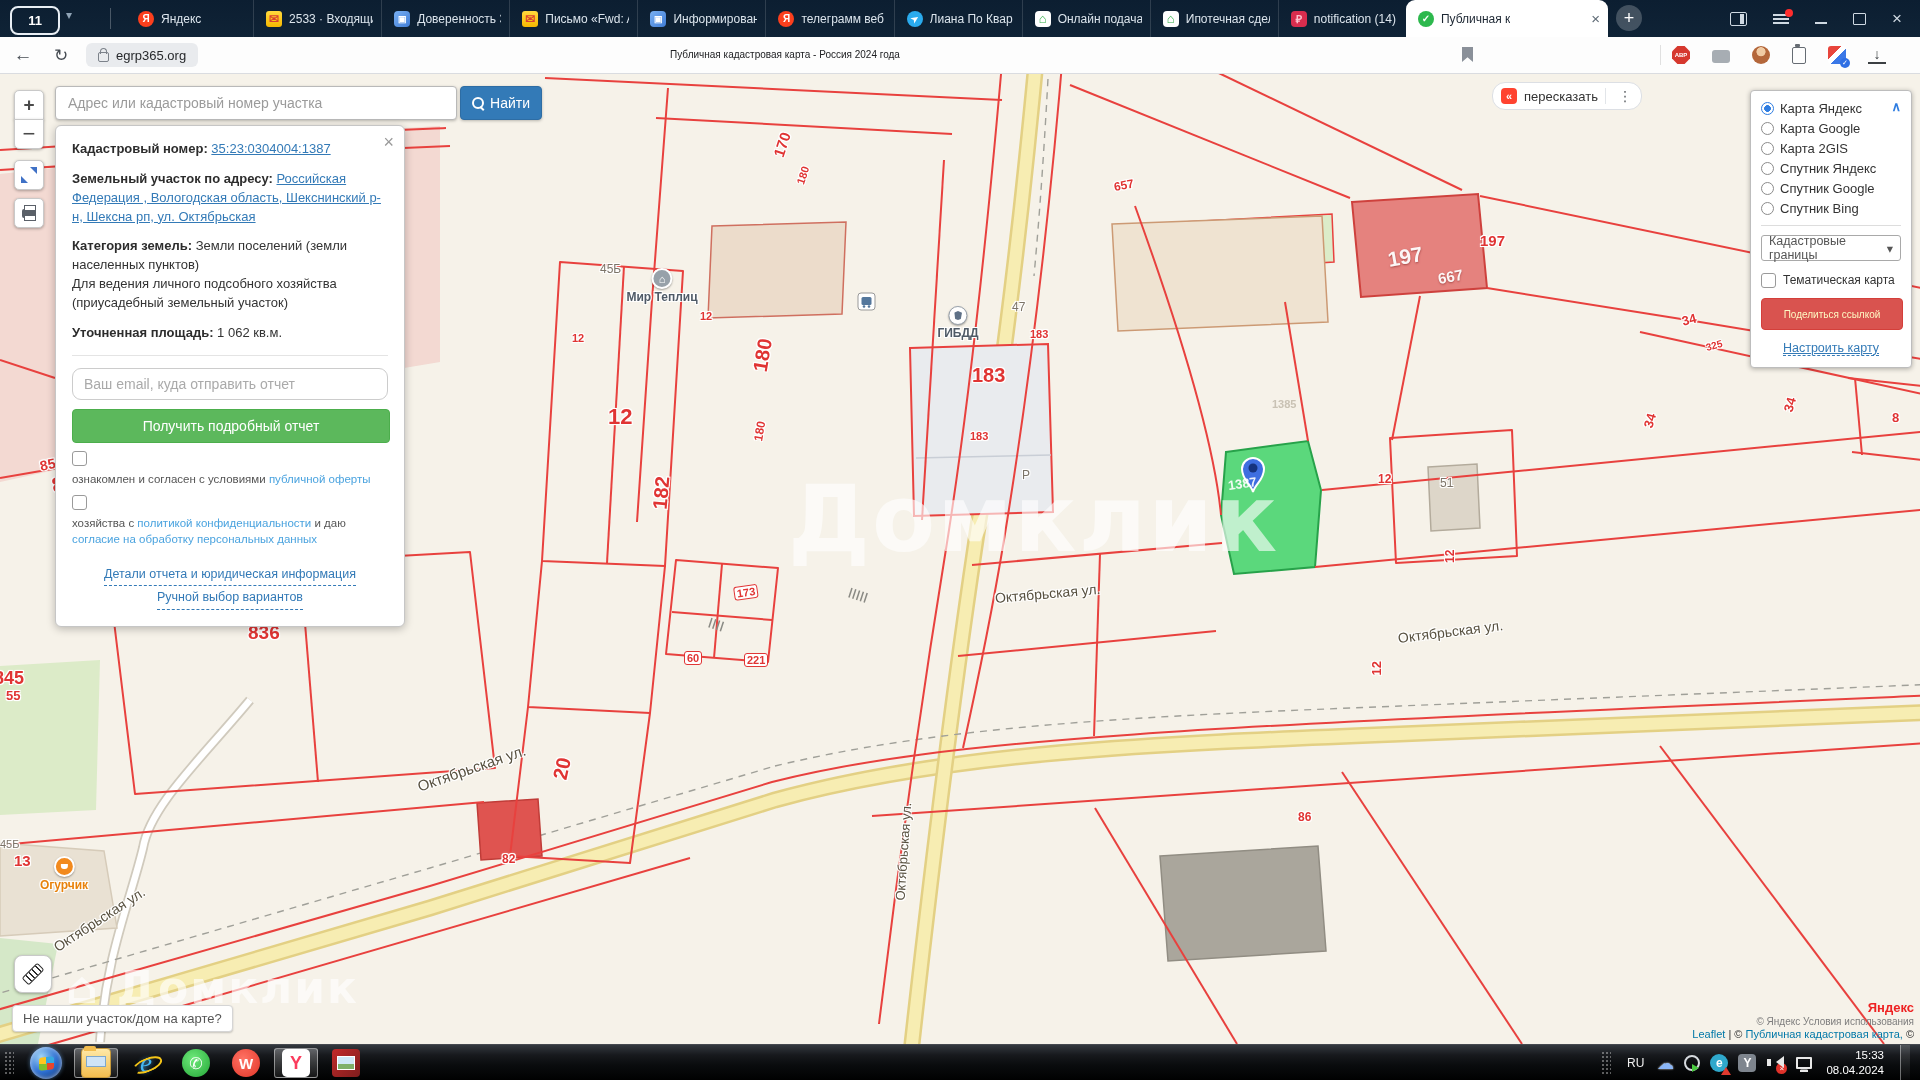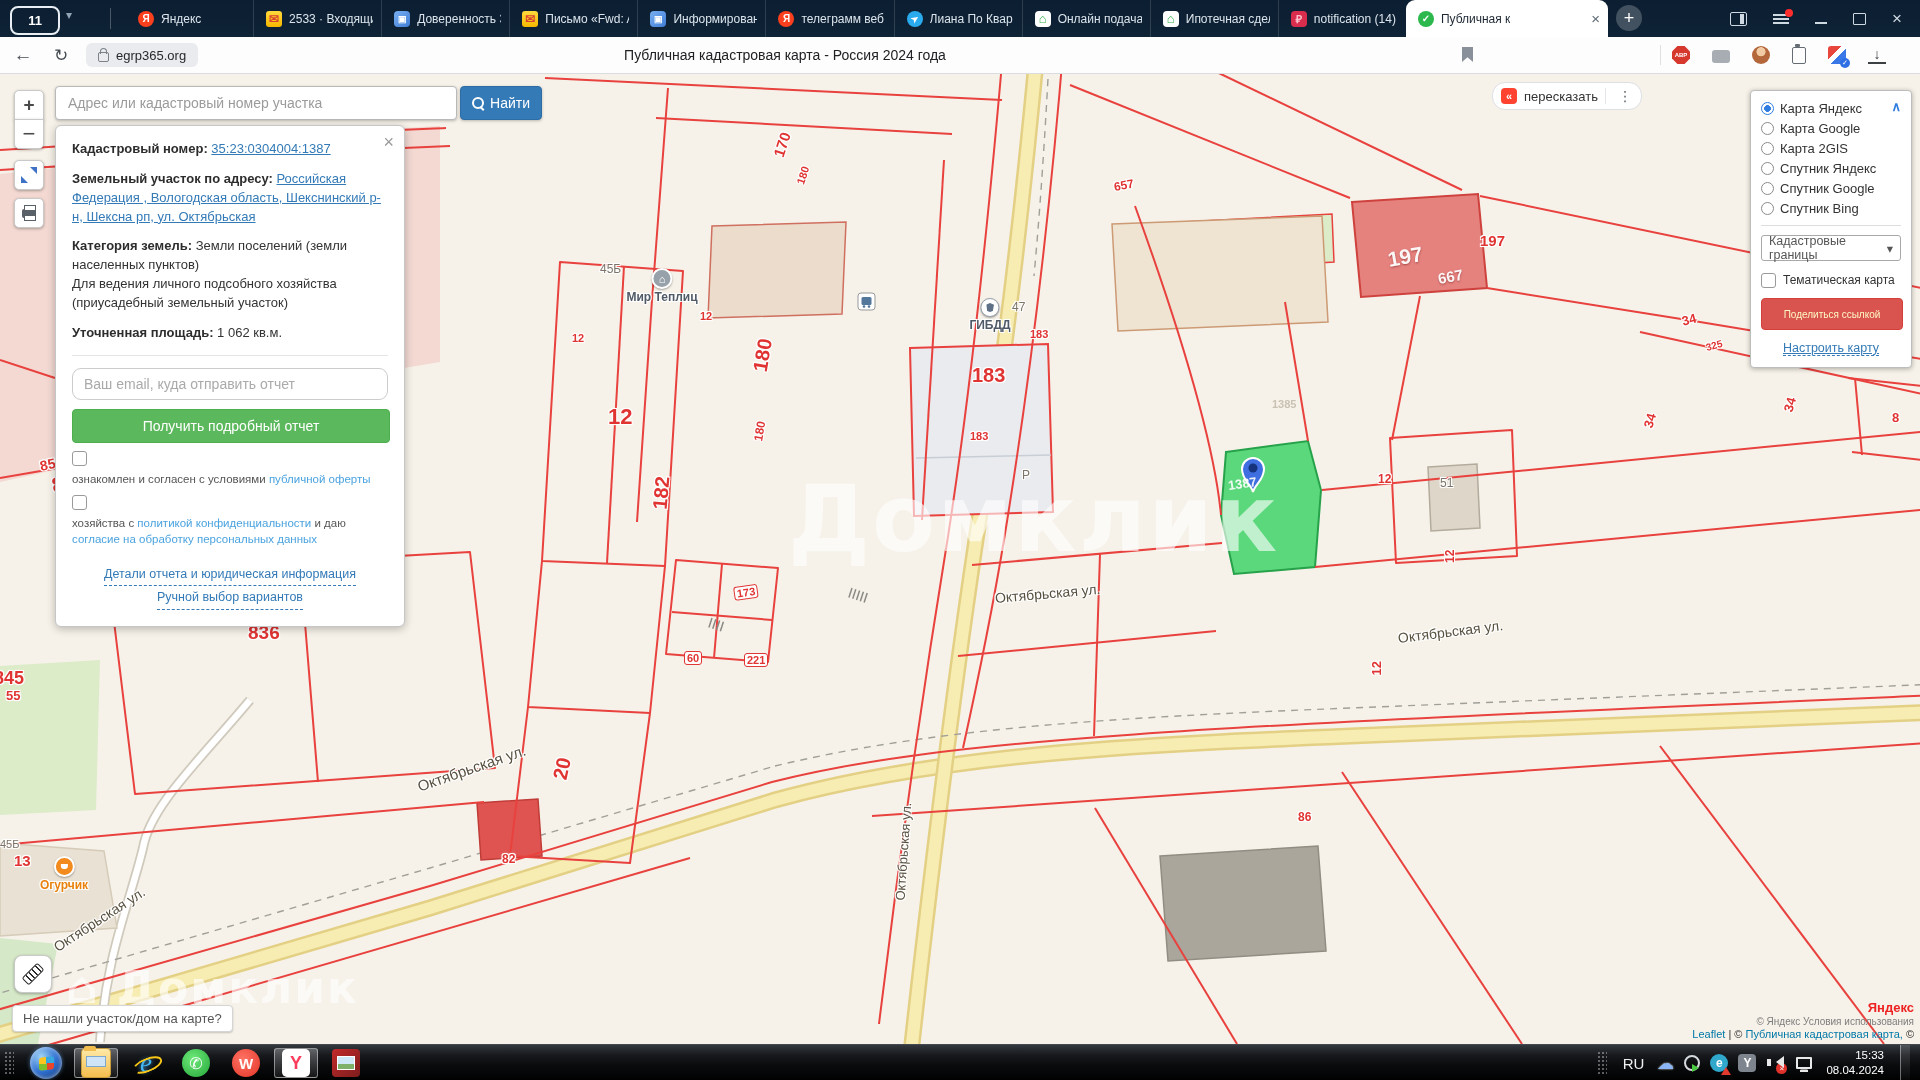--- a/index.html
+++ b/index.html
@@ -37,21 +37,21 @@
   .wclose{font-size:17px;line-height:1;}
   
   #toolbar{position:absolute;left:0;top:37px;width:1920px;height:36px;background:#fdfdfd;border-bottom:1px solid #dadce0;z-index:40;}
   .tb-ic{position:absolute;top:0;height:36px;display:flex;align-items:center;justify-content:center;color:#454b52;}
   #back{left:8px;width:30px;font-size:19px;}
   #reload{left:46px;width:30px;font-size:17px;}
   #urlchip{position:absolute;left:86px;top:6px;height:24px;background:#e9ebee;border-radius:6px;display:flex;align-items:center;padding:0 12px;gap:7px;}
   .i-lock{width:9px;height:8px;border:1.5px solid #7c828a;border-radius:2px;position:relative;margin-top:3px;}
   .i-lock::before{content:"";position:absolute;left:1px;top:-5px;width:5px;height:5px;border:1.5px solid #7c828a;border-bottom:none;border-radius:4px 4px 0 0;}
   #url{font-size:13px;color:#27292c;}
-  #pagetitle{position:absolute;left:560px;top:0;width:450px;height:35px;display:flex;align-items:center;justify-content:center;font-size:14px;color:#202124;}
+  #pagetitle{position:absolute;left:560px;top:0;width:450px;height:35px;display:flex;align-items:center;justify-content:center;font-size:10px;color:#202124;}
   .i-bookmark{position:absolute;left:1462px;top:10px;width:11px;height:15px;background:#8a9099;clip-path:polygon(0 0,100% 0,100% 100%,50% 68%,0 100%);}
   #retell{position:absolute;left:1492px;top:5px;height:26px;border:1px solid #dcdfe4;border-radius:13px;display:flex;align-items:center;padding:0 4px 0 8px;gap:7px;background:#fff;margin-top:40px;}
   .i-quote{width:16px;height:16px;background:#ff4330;border-radius:4px;color:#fff;font-size:11px;font-weight:bold;}
   .i-quote::before{content:"«";}
   #retell .rlabel{font-size:13px;color:#333;}
   #retell .rdiv{width:1px;height:16px;background:#e2e5e9;}
   #retell .rdots{color:#5f6368;font-size:14px;padding:0 5px;}
   .extrow{position:absolute;left:1660px;top:0;height:36px;display:flex;align-items:center;gap:21px;}
   .extrow .sep{width:1px;height:20px;background:#e0e0e0;}
   .ext{width:18px;height:18px;}
@@ -154,21 +154,21 @@
   .i-internet-explorer::after{content:"";position:absolute;left:0;top:9px;width:27px;height:10px;border:2px solid #f5c518;border-left-color:transparent;border-radius:50%;transform:rotate(-22deg);}
   .i-whatsapp{background:radial-gradient(circle at 40% 35%,#6ee97a,#23a636);border-radius:50%;}
   .i-whatsapp::before{content:"✆";color:#fff;font-size:16px;}
   .i-wps-office{background:radial-gradient(circle at 40% 35%,#ff7264,#e23527);border-radius:50%;}
   .i-wps-office::before{content:"W";color:#fff;font-weight:bold;font-size:15px;}
   .i-yandex-browser{background:#fff;border-radius:5px;}
   .i-yandex-browser::before{content:"Y";color:#fb3b5c;font-size:18px;font-weight:bold;}
   .i-image-viewer{background:linear-gradient(135deg,#c22a2a,#7e1d1d);border-radius:4px;}
   .i-image-viewer::before{content:"";width:16px;height:12px;background:linear-gradient(180deg,#cfe8f7 55%,#7fb069 55%);border:1px solid #fff;}
   #tray{margin-left:auto;display:flex;align-items:center;gap:10px;padding-right:10px;color:#eee;}
-  #tray .lang{font-size:15px;color:#f0f0f0;margin:12px 2px;}
+  #tray .lang{font-size:12px;color:#f0f0f0;margin:12px 2px;}
   .trayico{width:18px;height:18px;position:relative;}
   .i-cloud::before{content:"☁";color:#8ab6f7;font-size:17px;text-shadow:0 0 2px #fff;}
   .i-autostart{border:2.5px solid #d6dade;border-radius:50%;width:12px!important;height:12px!important;}
   .i-autostart::after{content:"";position:absolute;right:-5px;bottom:-3px;border:4px solid transparent;border-left:7px solid #49c93f;}
   .i-eset{background:#2fa8cc;border-radius:50%;}
   .i-eset::before{content:"e";color:#fff;font-weight:bold;font-size:12px;}
   .i-eset::after{content:"";position:absolute;right:-3px;bottom:-3px;border-left:5px solid transparent;border-right:5px solid transparent;border-bottom:8px solid #e03a2f;}
   .i-yandex-grey{background:#7e858e;border-radius:4px;}
   .i-yandex-grey::before{content:"Y";color:#fff;font-size:12px;font-weight:bold;}
   .i-volume-muted::before{content:"";position:absolute;left:1px;top:5px;width:4px;height:7px;background:#e8e8e8;}
@@ -343,21 +343,21 @@
         <div class="mlabel street" style="left: 1398px; top: 630px; font-size: 14px; transform: rotate(-7deg);"><span>Октябрьская ул.</span></div>
         <div class="mlabel street" style="left: 418px; top: 778px; font-size: 15px; transform: rotate(-19deg);"><span>Октябрьская ул.</span></div>
         <div class="mlabel street" style="left: 55px; top: 940px; font-size: 14px; transform: rotate(-33deg);"><span>Октябрьская ул.</span></div>
         <div class="mlabel street" style="left: 900px; top: 893px; font-size: 13px; transform: rotate(-86deg);"><span>Октябрьская ул.</span></div>
     </div>
     <div>
       <div class="poi" style="left: 662px; top: 268px;">
           <span class="ico pico i-garden"></span>
           <span class="poi-name">Мир Теплиц</span>
         </div>
-        <div class="poi" style="left: 958px; top: 298px; margin-left: 32px;">
+        <div class="poi" style="left: 958px; top: 306px;">
           <span class="ico pico i-police"></span>
           <span class="poi-name">ГИБДД</span>
         </div>
         <div class="poi cafe" style="left: 64px; top: 856px;">
           <span class="ico pico i-cafe"></span>
           <span class="poi-name">Огурчик</span>
         </div>
     </div>
     <div>
       <div class="wm" style="left: 788px; top: 466px; font-size: 92px;"><span>Домклик</span></div>

